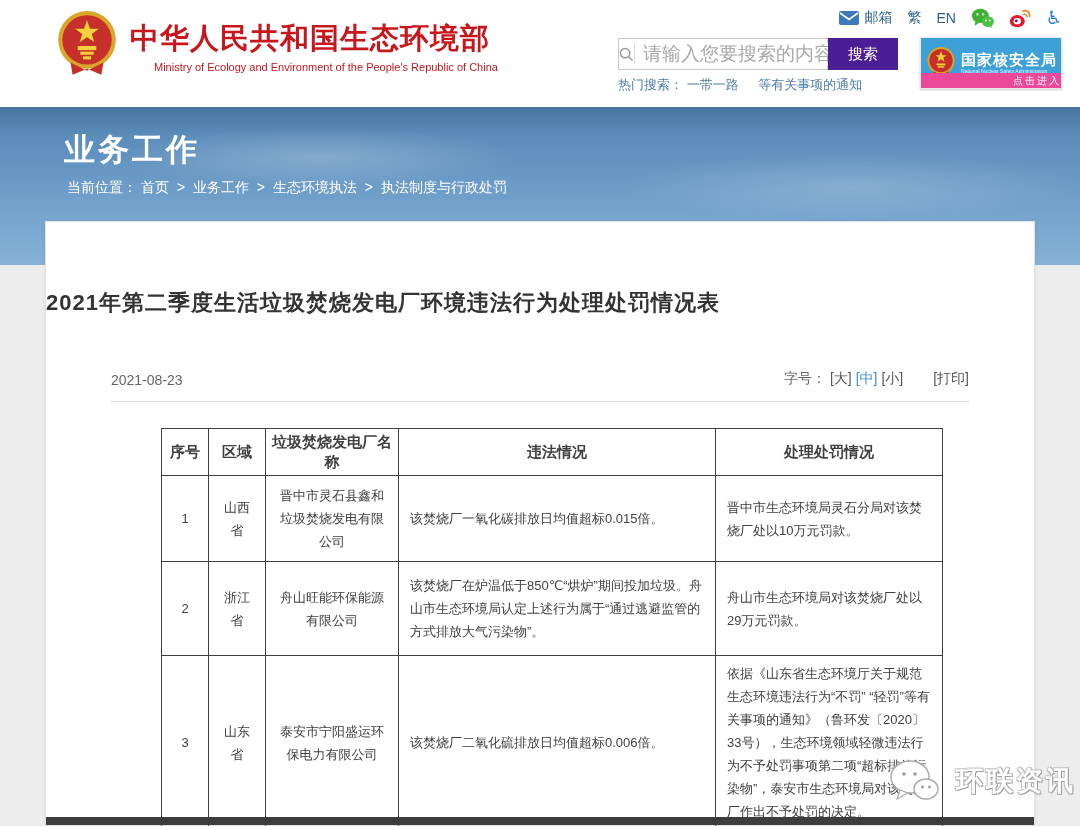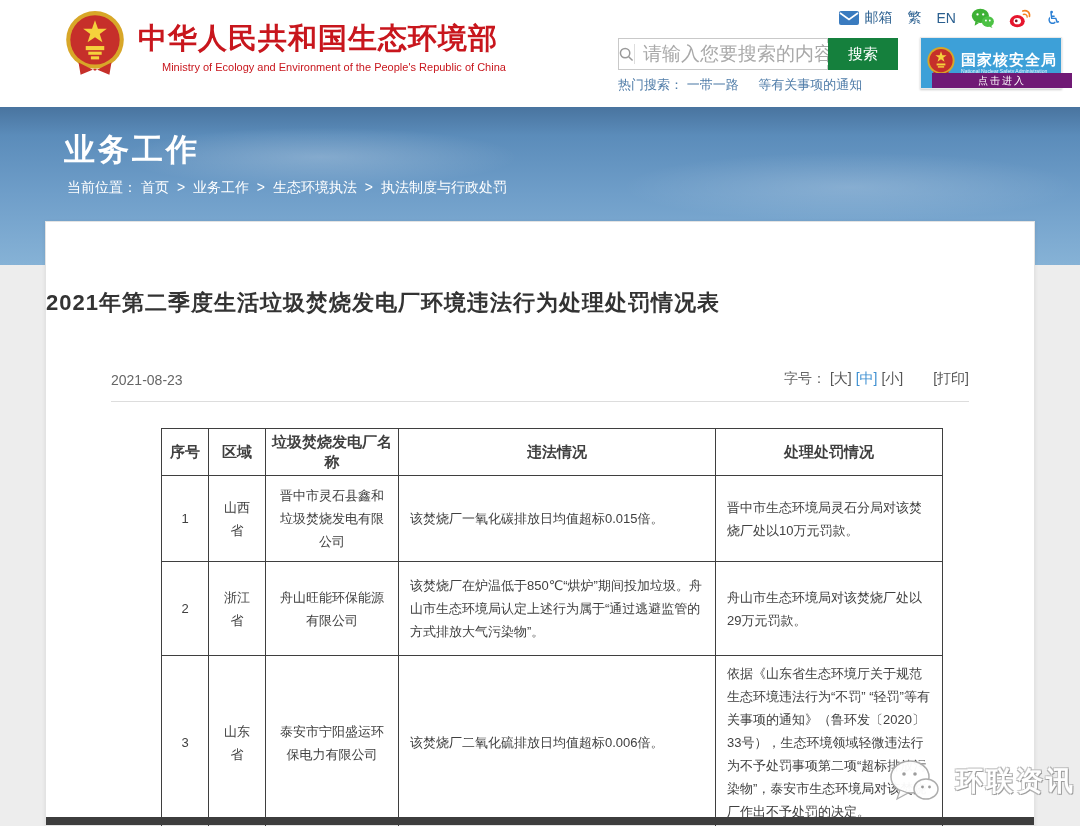--- a/index.html
+++ b/index.html
@@ -2,53 +2,53 @@
 <html><head>
 <meta charset="utf-8">
 <style>
   * { margin:0; padding:0; box-sizing:border-box; }
   html,body { width:1080px; height:826px; overflow:hidden; }
   body { font-family:"Liberation Sans","DejaVu Sans",sans-serif; background:#fff; }
   #page { position:relative; width:1080px; height:826px; overflow:hidden; }
 
   
   .top-header { position:absolute; left:0; top:0; width:1080px; height:107px; background:#fff; z-index:3; }
-  .brand { position:absolute; left:64px; top:9px; display:flex; align-items:flex-start; }
+  .brand { position:absolute; left:56px; top:9px; display:flex; align-items:flex-start; }
   .emblem { width:62px; height:72px; margin-right:12px; }
   .brand-text { padding-top:14px; }
   .site-title { color:#c8161d; font-size:29px; font-weight:bold; letter-spacing:1px; line-height:1.1; }
   .site-subtitle { color:#c8161d; font-size:11px; margin-top:6px;margin-left:24px; }
 
   .utility { position:absolute; right:18px; top:8px; display:flex; align-items:center; gap:15px;
              color:#2a5f8f; font-size:14px; }
   .utility .u-item { display:flex; align-items:center; gap:5px; cursor:pointer; }
   .access-glyph { color:#2a7fd4; font-size:18px; line-height:1; }
 
   .search-wrap { position:absolute; left:618px; top:38px; display:flex; }
   .search-box { width:210px; height:32px; border:1px solid #c9c9c9; background:#fff;
                 display:flex; align-items:center; }
   .search-icon-cell { width:32px; display:flex; justify-content:center; align-items:center;
                       border-right:1px solid #ddd; height:20px; }
   .search-input { flex:1; border:none; outline:none; font-size:19px; color:#555; padding:0 8px;
                   font-family:Liberation Sans, sans-serif; }
   .search-input::placeholder { color:#a9a9a9; }
-  .search-btn { width:70px; height:32px; background:#15803d; color:#fff; border:none;
+  .search-btn { width:70px; height:32px; background:#4c1d95; color:#fff; border:none;
                 font-size:15px; cursor:pointer; font-family:inherit; }
   .hot-row { position:absolute; left:618px; top:76px; font-size:13px; color:#4f7ca8; }
   .hot-row a { color:#4f7ca8; text-decoration:none; margin-right:16px; cursor:pointer; }
 
   .nuke-badge { position:absolute; left:920px; top:37px; width:142px; height:52px;
                 background:#3da0d8; border:1px solid #e8e8e8; box-shadow:0 1px 2px rgba(0,0,0,.2);
                 cursor:pointer; }
   .nuke-top { display:flex; align-items:center; padding:8px 4px 0 5px; }
   .nuke-emblem { width:30px; height:34px; margin-right:5px; flex:none; }
   .nuke-title { color:#fff; font-size:15px; font-weight:bold; letter-spacing:1px; line-height:1.1; }
   .nuke-sub { color:#e8f4fb; font-size:5.5px; transform:scale(.92); transform-origin:left top; white-space:nowrap; }
-  .nuke-enter { position:absolute; left:0; bottom:0; width:100%; height:15px; background:#701a75;
-                color:#fff; font-size:10px; text-align:center; line-height:15px; letter-spacing:2px;margin-left:11px; }
+  .nuke-enter { position:absolute; left:0; bottom:0; width:100%; height:15px; background:#ec4899;
+                color:#fff; font-size:10px; text-align:right; line-height:15px; letter-spacing:2px; }
 
   
   .banner { position:absolute; left:0; top:107px; width:1080px; height:158px;
             background:linear-gradient(180deg,#49749f 0%, #5b8cba 18%, #6f9ec9 55%, #86b2d6 100%);
             z-index:1; overflow:hidden; }
   .banner:before { content:""; position:absolute; left:120px; top:20px; width:400px; height:60px;
             background:radial-gradient(ellipse at center, rgba(255,255,255,.22), rgba(255,255,255,0) 70%); }
   .banner:after { content:""; position:absolute; left:620px; top:45px; width:460px; height:70px;
             background:radial-gradient(ellipse at center, rgba(255,255,255,.18), rgba(255,255,255,0) 70%); }
   .banner-title { position:absolute; left:64px; top:22px; color:#fff; font-size:31px; font-weight:bold;

